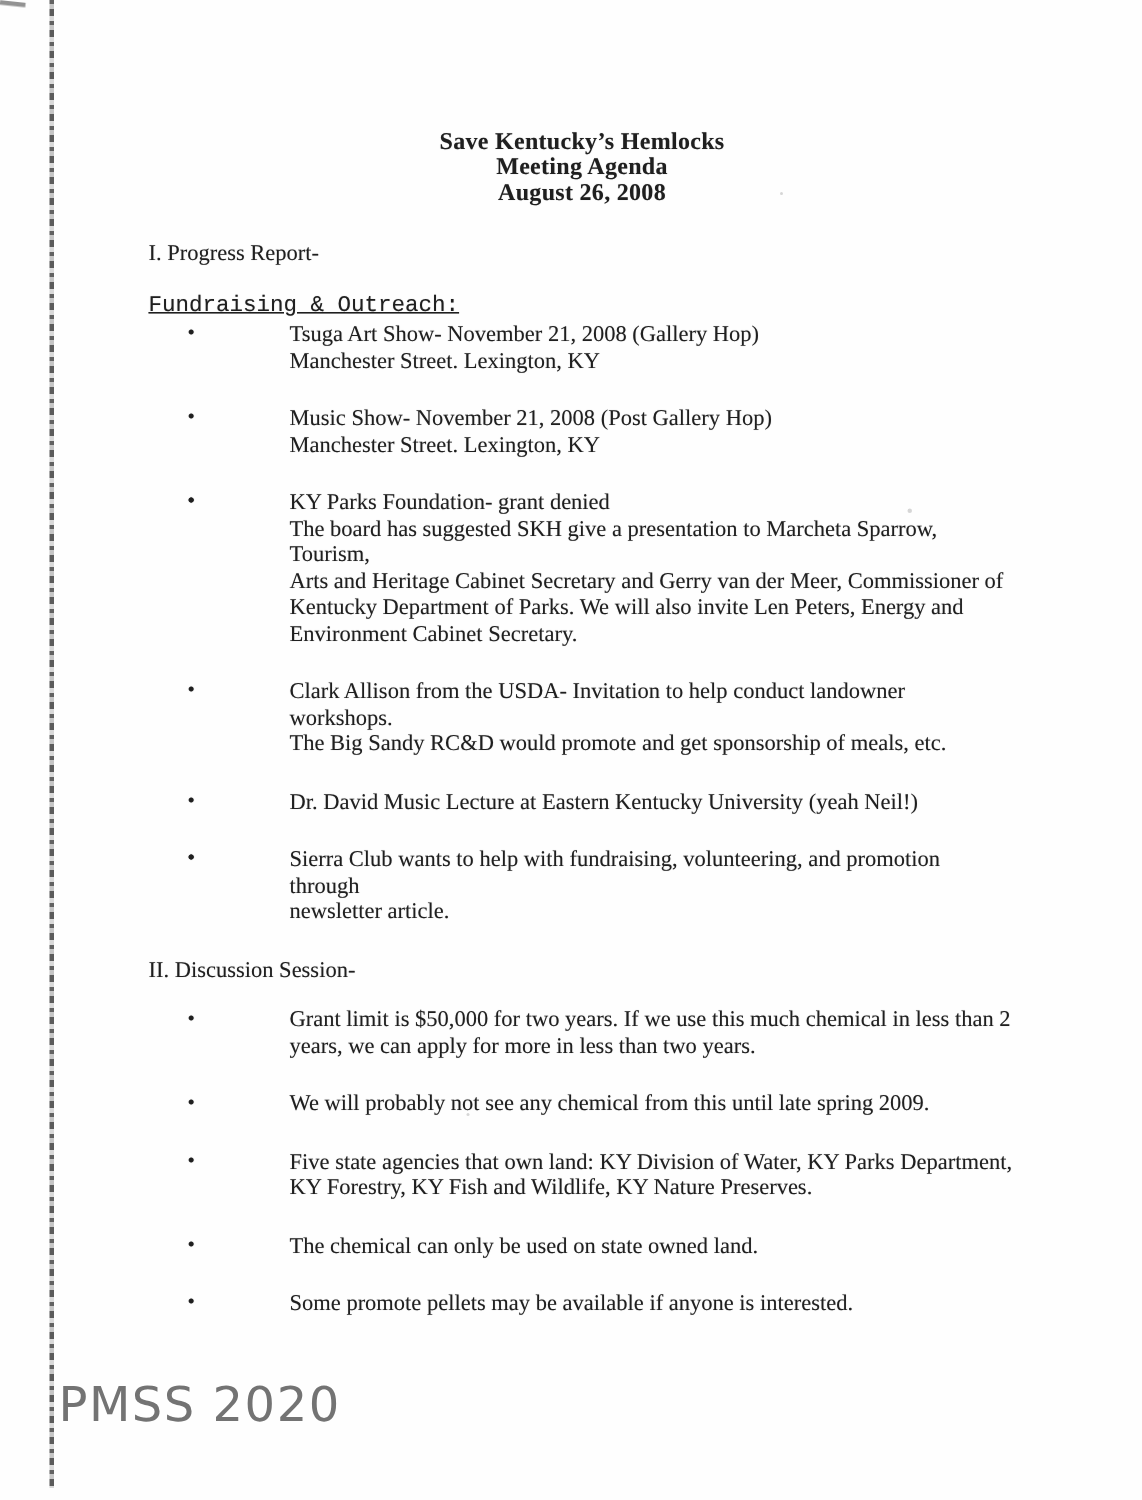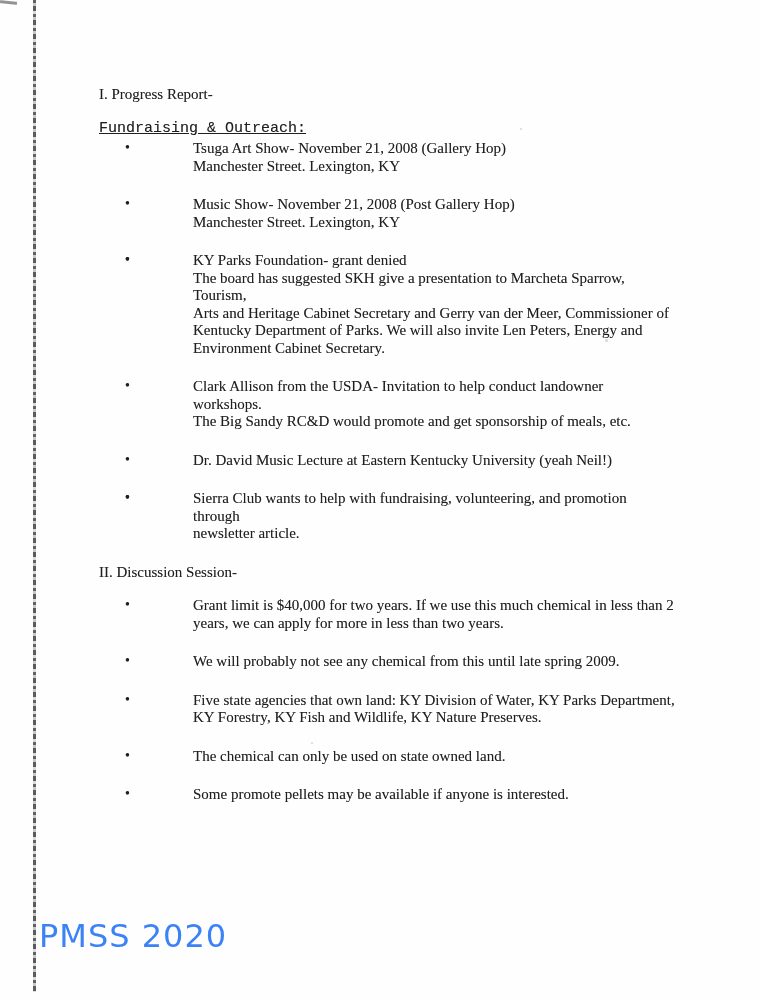--- a/index.html
+++ b/index.html
@@ -100,38 +100,43 @@
     margin-left: 46px;
   }
 
   .watermark {
     position: absolute;
     left: 39px;
     top: 918px;
     font-family: "DejaVu Sans", "Liberation Sans", sans-serif;
     font-size: 32px;
     line-height: 36px;
-    color: #3b82f6;
+    color: #737373;
     letter-spacing: 1px;
     text-shadow: none;
   }
 </style>
 </head>
 <body>
 
 <div class="page">
 
   <div class="scan-line-left"></div>
   <div class="corner-mark"></div>
   <div class="speck speck1"></div>
   <div class="speck speck2"></div>
   <div class="speck speck3"></div>
 
   <div class="content">
 
+    <div class="doc-title">
+      <div>Save Kentucky’s Hemlocks</div>
+      <div>Meeting Agenda</div>
+      <div>August 26, 2008</div>
+    </div>
 
     <div class="section">
       <div class="section-heading">I. Progress Report-</div>
       <div class="section-subheading">Fundraising &amp; Outreach:</div>
       <ul class="bullets">
 
           <li>
             <span class="dot">•</span>
             <span class="btext">Tsuga Art Show- November 21, 2008 (Gallery Hop)
 Manchester Street. Lexington, KY</span>
@@ -178,21 +183,21 @@
           </li>
         </ul>
     </div>
 
     <div class="section">
       <div class="section-heading">II. Discussion Session-</div>
       <ul class="bullets">
 
           <li>
             <span class="dot">•</span>
-            <span class="btext">Grant limit is $40,000 for two years. If we use this much chemical in less than 2
+            <span class="btext">Grant limit is $50,000 for two years. If we use this much chemical in less than 2
 years, we can apply for more in less than two years.</span>
           </li>
 
           <li>
             <span class="dot">•</span>
             <span class="btext">We will probably not see any chemical from this until late spring 2009.</span>
           </li>
 
           <li>
             <span class="dot">•</span>

